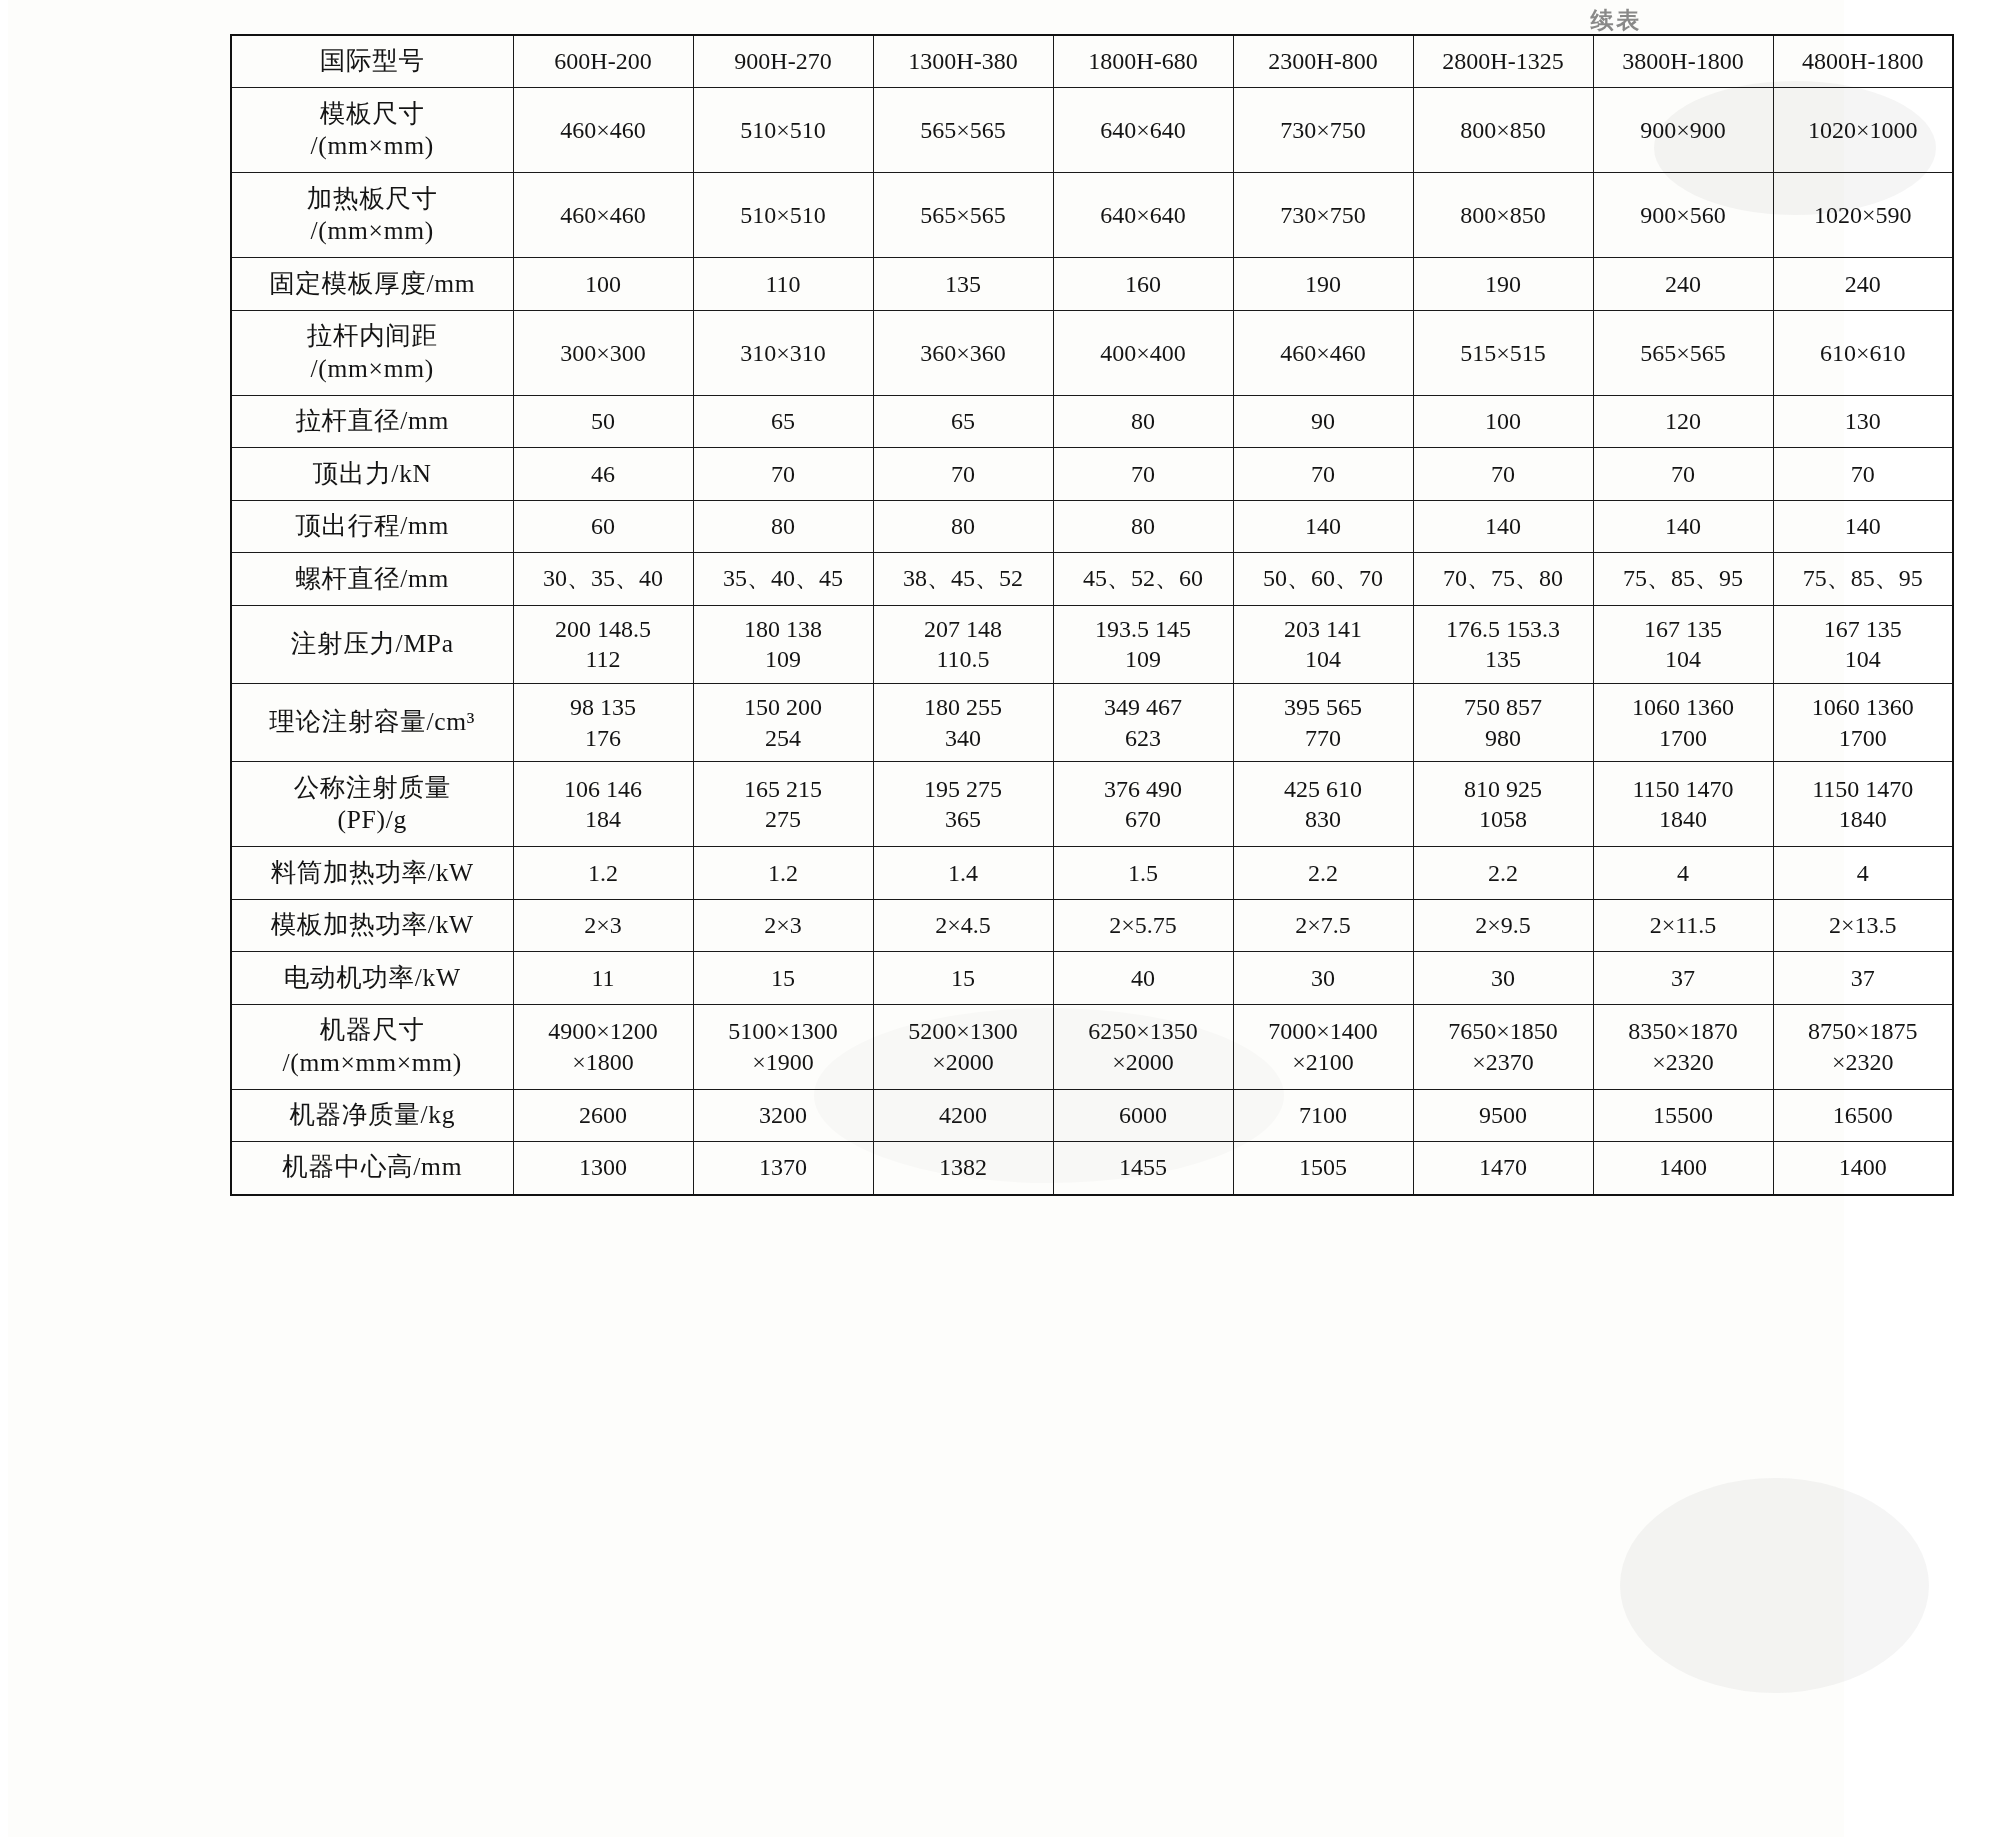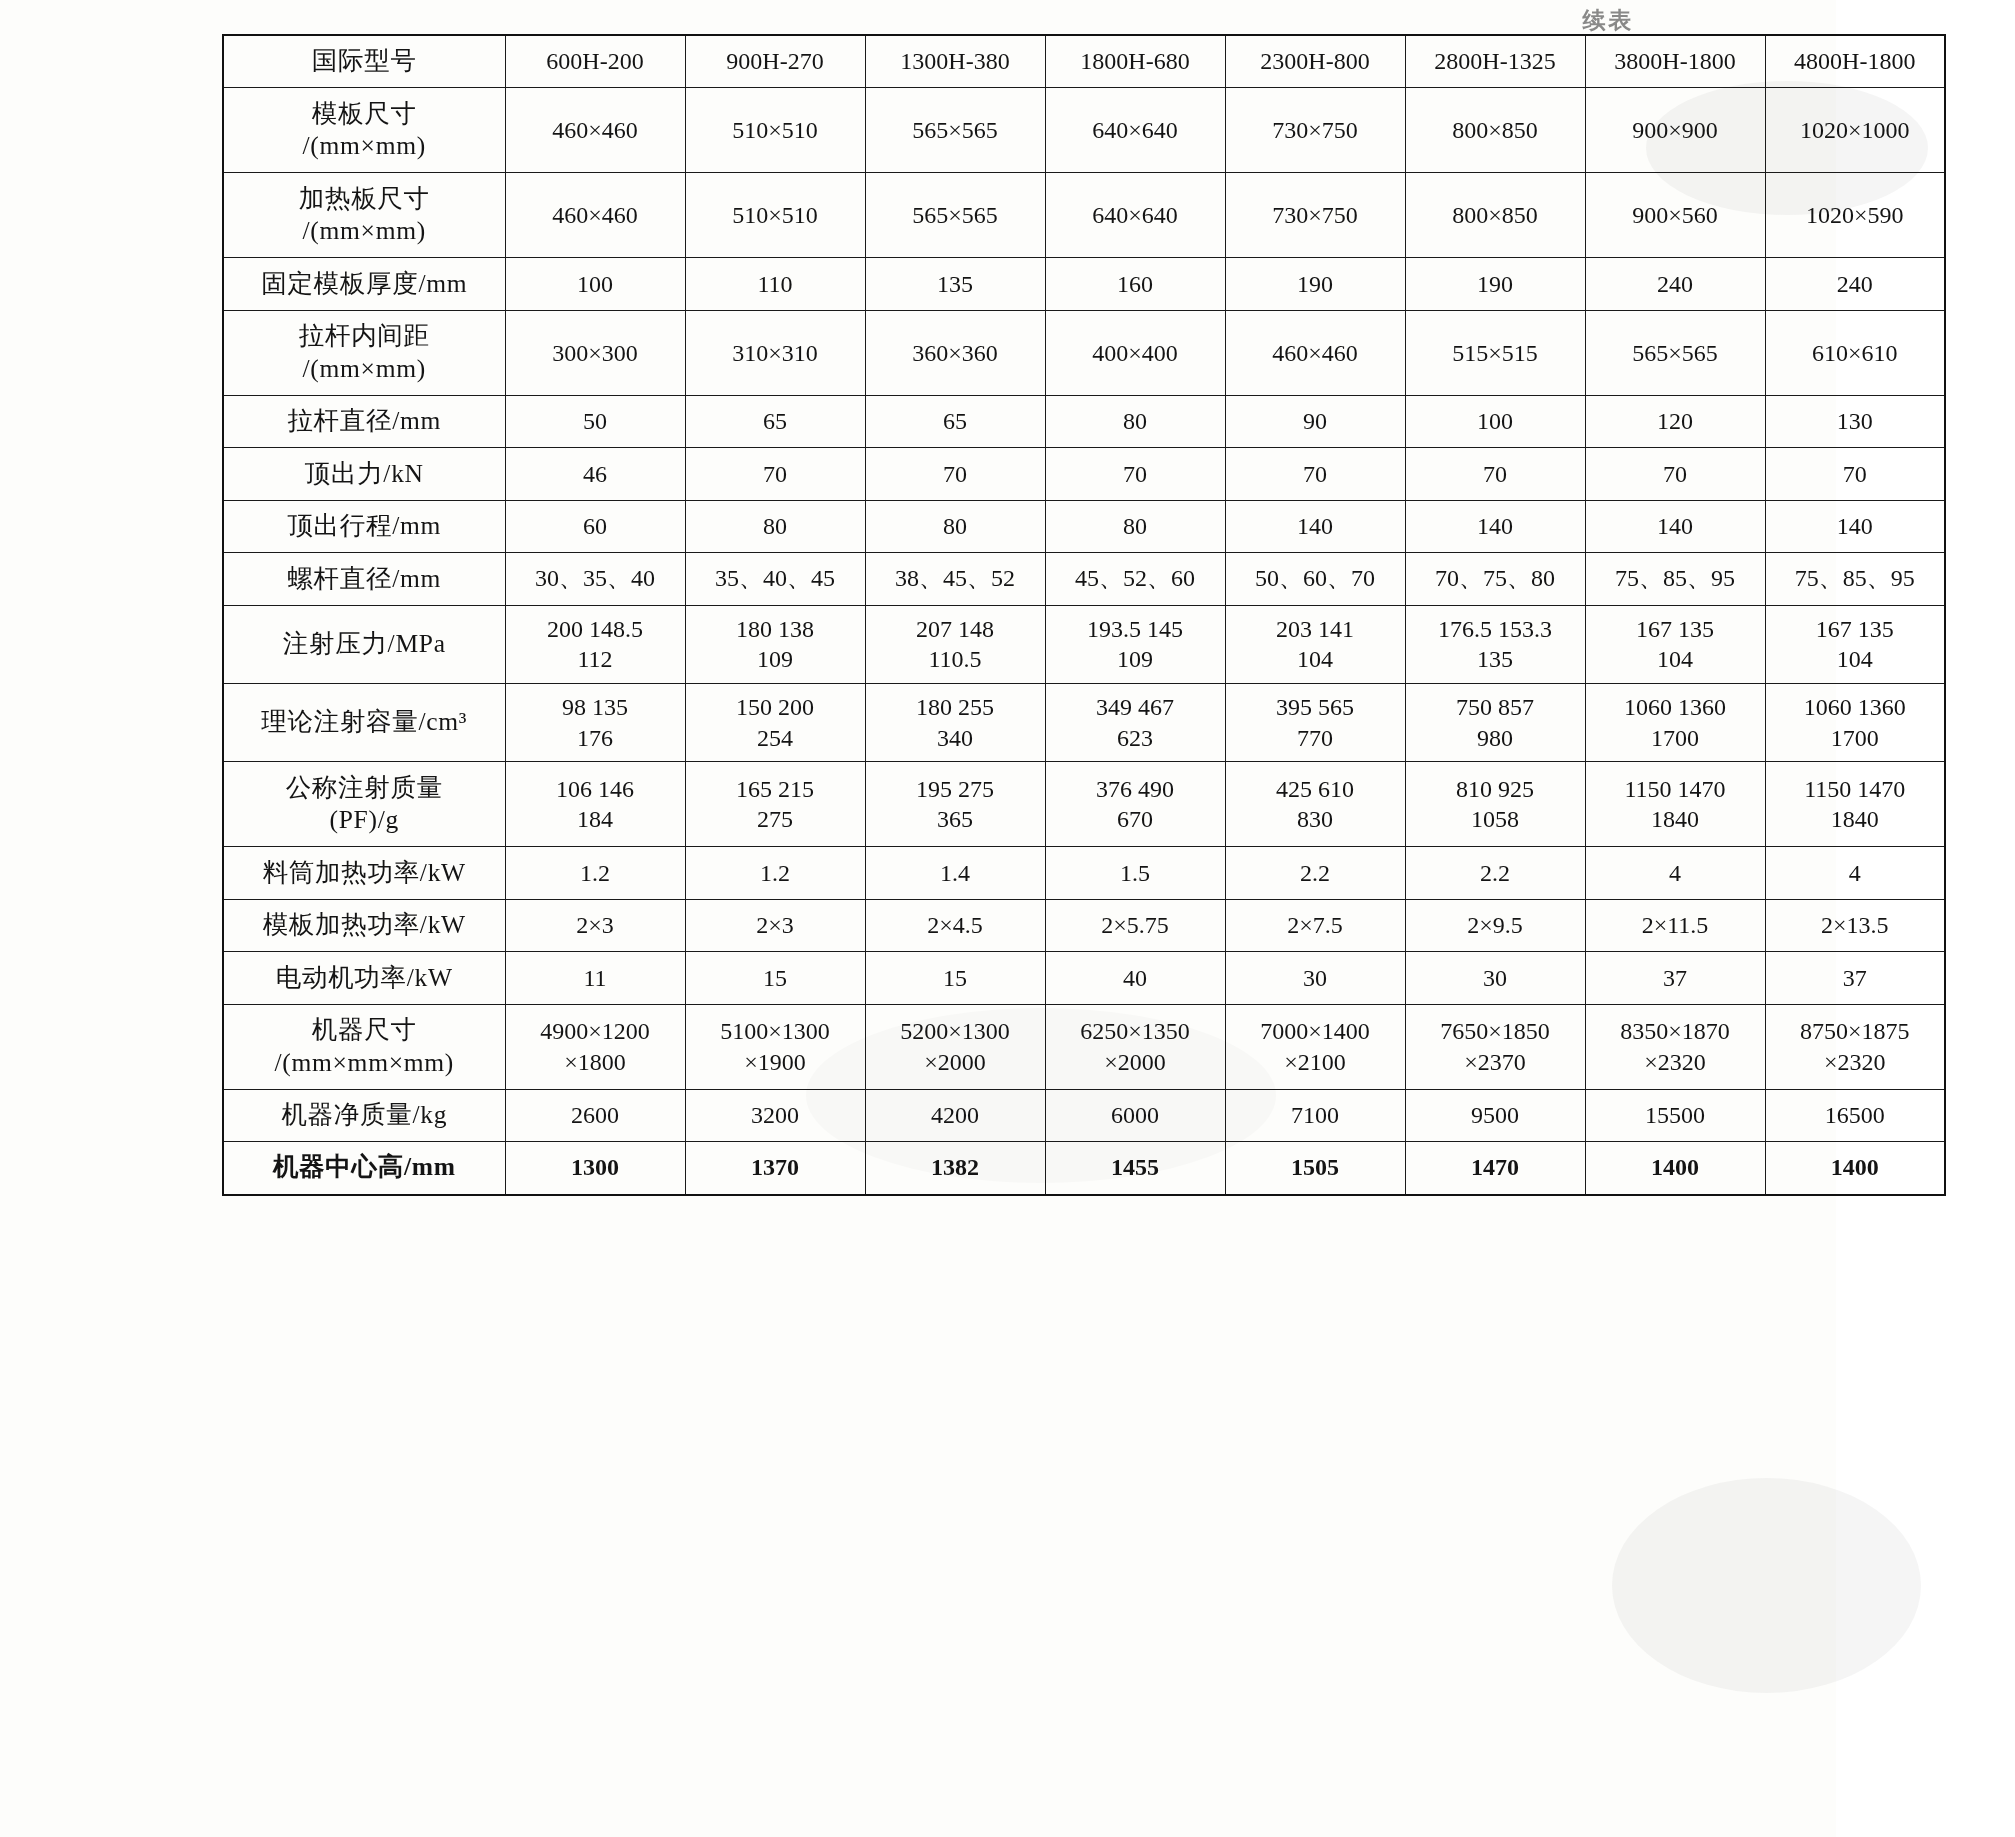--- a/index.html
+++ b/index.html
@@ -10,21 +10,21 @@
   body {
     width: 2015px;
     height: 1838px;
     font-family: "Liberation Serif", "DejaVu Serif", serif;
     color: #111111;
     position: relative;
     overflow: hidden;
   }
   .page {
     position: absolute;
-    left: 0; top: 0;
+    left: 8px; top: 0;
     width: 1836px;
     height: 1838px;
     background: #fdfdfb;
   }
   .continued {
     position: absolute;
     right: 202px;
     top: 5.4px;
     font-size: 23px;
     letter-spacing: 2.7px;
@@ -57,21 +57,21 @@
   table.spec td.rowhead {
     font-size: 25.5px;
     letter-spacing: 0.7px;
     padding: 9.4px 6.7px;
   }
   col.c0 { width: 282px; }
   col.data { width: 180px; }
 
   
   table.spec tr:first-child td { border-top: 2.7px solid #111; }
-  table.spec tr:last-child td { border-bottom: 2.7px solid #111; font-weight: bold; }
+  table.spec tr:last-child td { border-bottom: 2.7px solid #111; }
   table.spec td:first-child { border-left: 2.7px solid #111; }
   table.spec td:last-child { border-right: 2.7px solid #111; }
 
   .hdr td { font-size: 25px; letter-spacing: 0px; }
   .two-line { white-space: pre-line; }
 
   
   .smudge {
     position: absolute;
     background: rgba(120,120,120,0.07);

